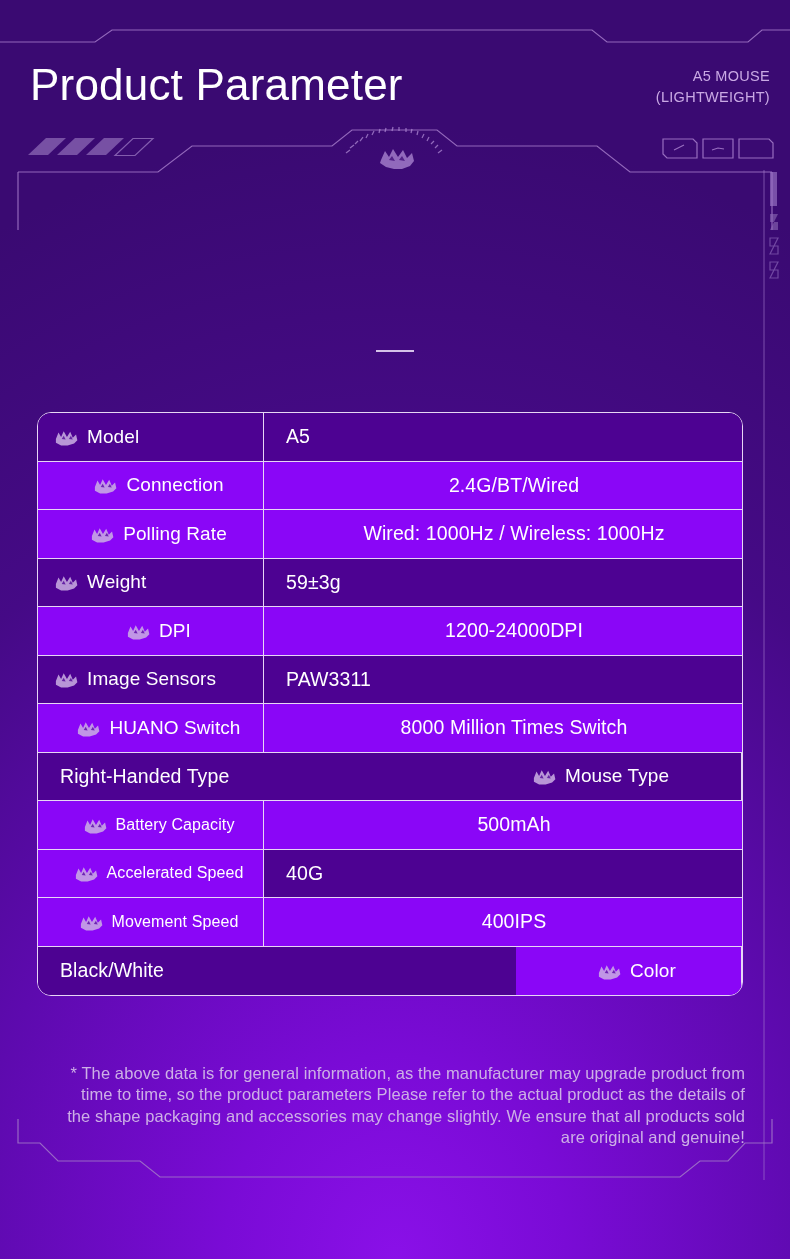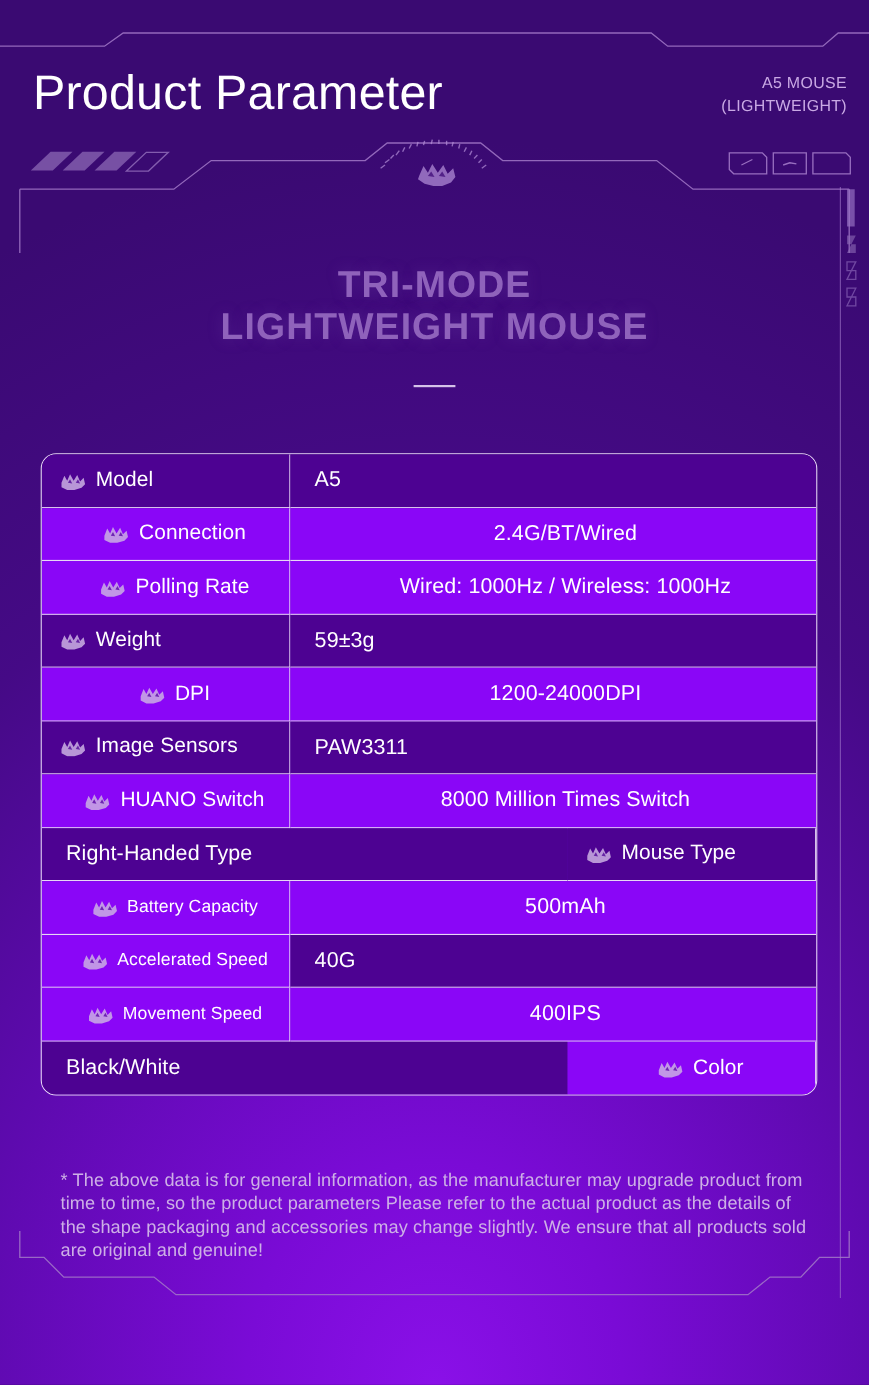--- a/index.html
+++ b/index.html
@@ -72,21 +72,21 @@
   .bright{ background:#8a06f7;justify-content:center; }
   .lbl-txt{ font-size:19px; letter-spacing:.1px; white-space:nowrap; }
   .lbl-sm  .lbl-txt{ font-size:16px; }
   .val-txt{ font-size:19.5px; letter-spacing:.1px; white-space:nowrap; }
   .wolf{ width:26px; height:18px; flex:0 0 26px; opacity:.85; }
   .wolf svg{ width:100%; height:100%; display:block; }
 
   
   .note{
     position:absolute; left:55px; top:1063px; width:690px;
-    color:#cdb0e6; font-size:16.5px; line-height:1.3; letter-spacing:.1px;
+    color:#cdb0e6; font-size:16.5px; line-height:1.3; letter-spacing:.1px;text-align:right;
   }
 </style>
 </head>
 <body>
 
 <div id="page">
 
   <svg id="topsvg" viewBox="0 0 790 230">
 
     <path class="hdr-line" d="M0 42 L95 42 L112 30 L592 30 L607 42 L748 42 L762 30 L790 30"></path>
@@ -138,24 +138,20 @@
     </g>
   </svg>
 
   <h1 class="title">Product Parameter</h1>
 
   <div class="prodtag">
     <div>A5 MOUSE</div>
     <div>(LIGHTWEIGHT)</div>
   </div>
 
-  <div class="hero">
-    <span class="l1">TRI-MODE</span>
-    <span class="l2">LIGHTWEIGHT MOUSE</span>
-  </div>
   <div class="hero-rule"></div>
 
   <div class="table" id="spec-table">
       <div class="row">
         <div class="cell c-label dark">
           <span class="wolf">
             <svg viewBox="0 0 40 26">
               <path d="M6 16 L10 6 L14 13 L18 4 L23 13 L28 5 L32 14 L37 9 L39 18 L34 23 L24 26 L14 26 L6 22 Z" fill="#cbb0e4"></path>
               <path d="M15 16 L18 11 L21 17 Z" fill="#6a2aa8"></path>
               <path d="M26 16 L29 11 L32 17 Z" fill="#6a2aa8"></path>

